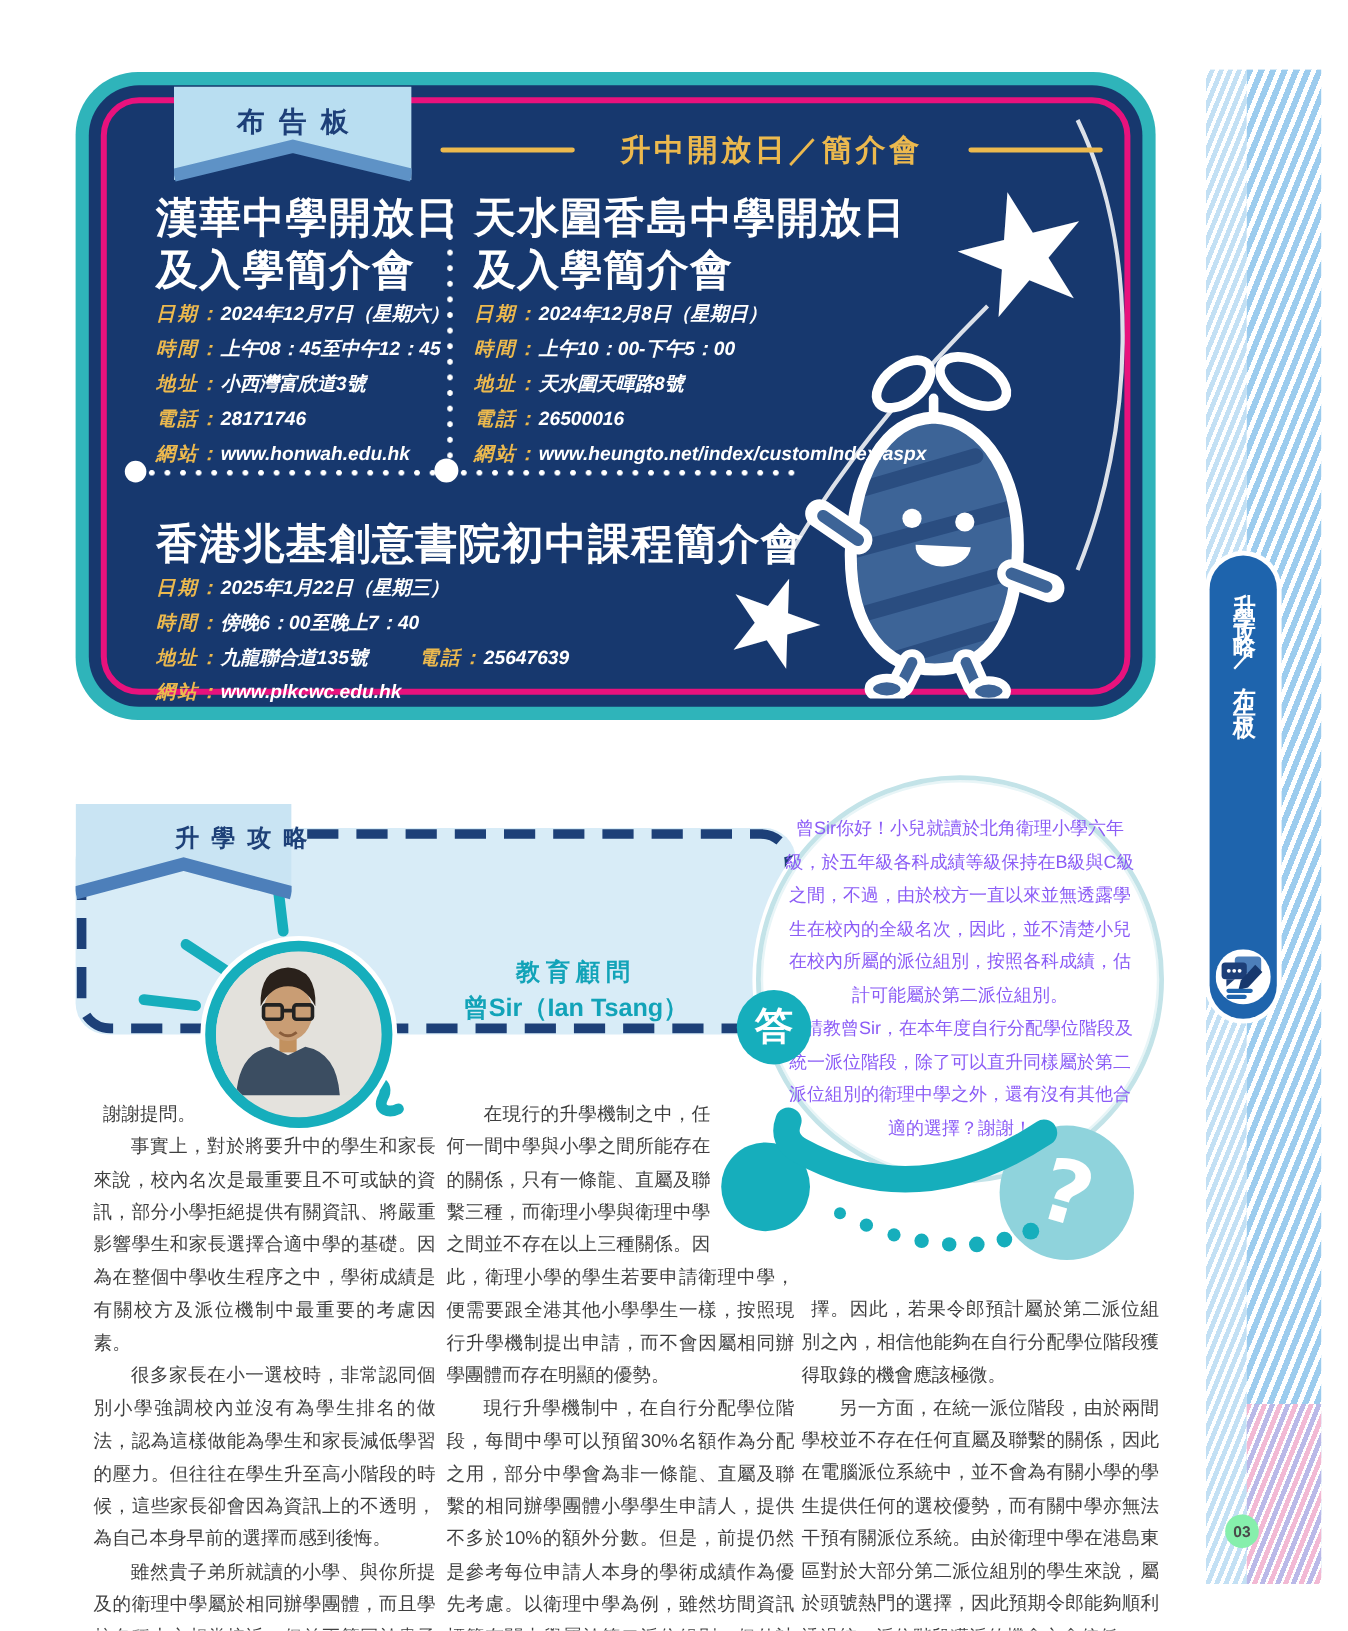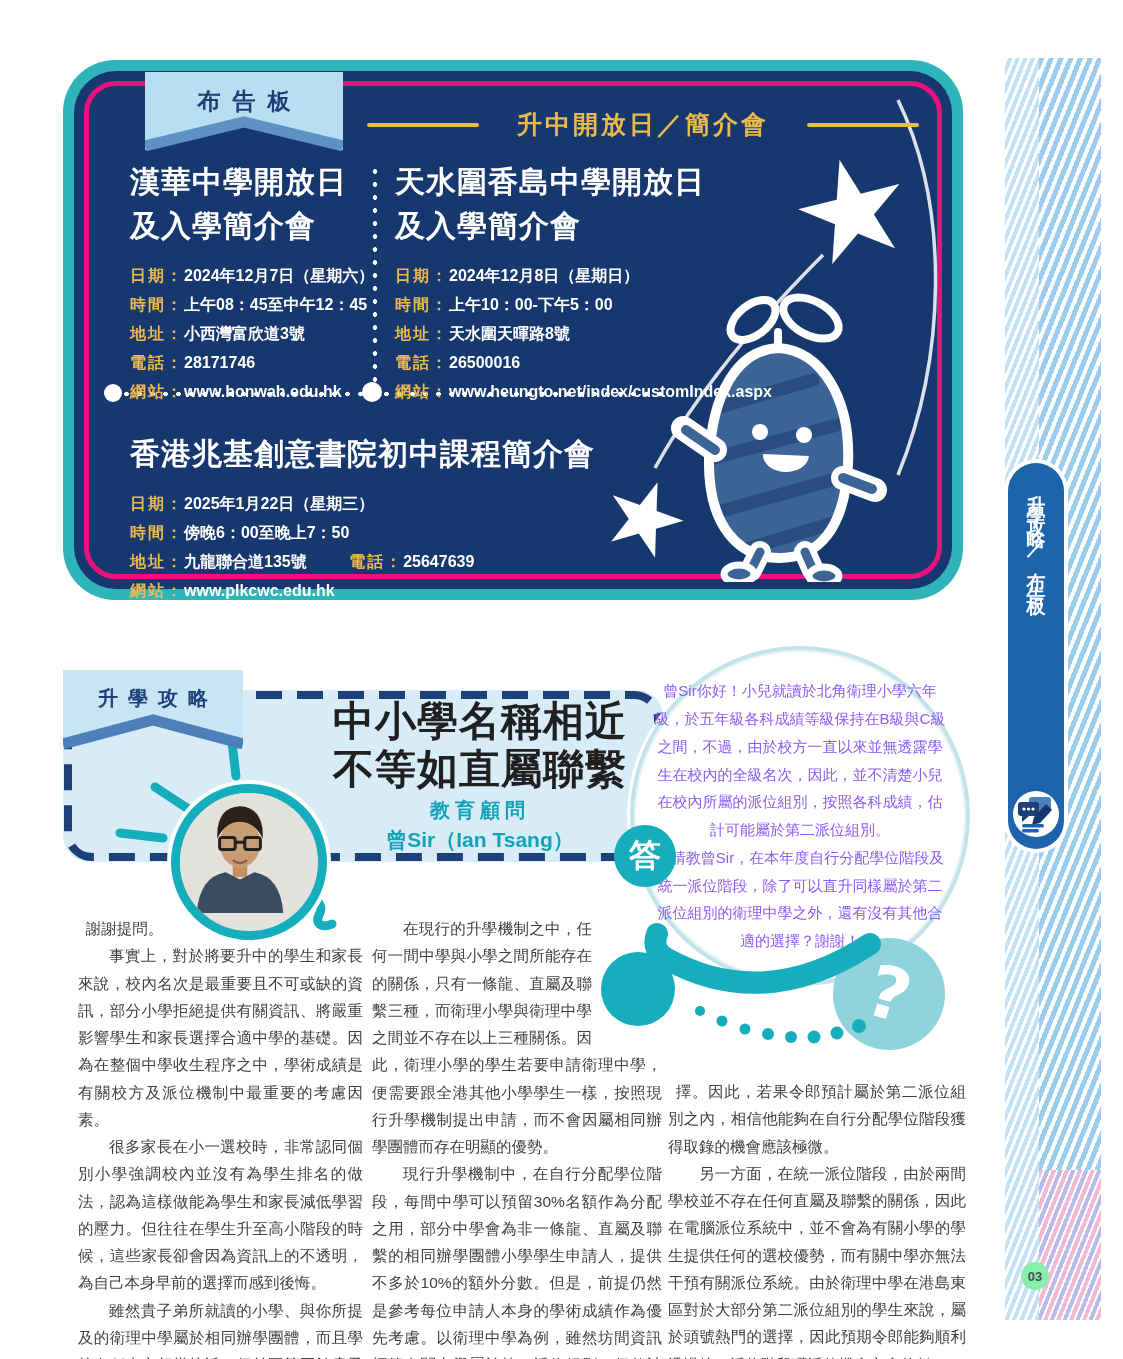--- a/index.html
+++ b/index.html
@@ -13,22 +13,22 @@
   .board-ring{position:absolute;inset:21px;border:5px solid #e8127d;border-radius:32px;pointer-events:none;}
   .board-content{position:absolute;inset:0;}
   .tab1{position:absolute;left:82px;top:12px;width:198px;height:80px;z-index:8;}
   .tab1-label{position:absolute;left:0;top:14px;width:100%;text-align:center;
               color:#1d3f78;font-size:23px;font-weight:800;letter-spacing:12px;text-indent:12px;}
   .board-titlebar{position:absolute;left:292px;top:48px;width:576px;display:flex;
                   align-items:center;justify-content:center;gap:38px;z-index:3;}
   .gold-line{width:112px;height:4px;background:#ecb94e;border-radius:2px;}
   .board-title{color:#ecb94e;font-size:25px;font-weight:800;letter-spacing:3px;white-space:nowrap;}
   .event{position:absolute;z-index:3;}
-  .ev-title{font-size:30px;font-weight:800;color:#fff;line-height:44px;letter-spacing:1px;white-space:nowrap;}
-  .ev-rows{margin-top:13px;}
+  .ev-title{font-size:35px;font-weight:800;color:#fff;line-height:44px;letter-spacing:1px;white-space:nowrap;}
+  .ev-rows{font-style:italic;}
   .ev-row{font-size:16px;font-weight:700;line-height:29px;color:#fff;white-space:nowrap;}
   .ev-row .lbl{color:#ecb94e;letter-spacing:2px;}
   .pair{display:inline-block;}
   .vdots{position:absolute;left:309px;top:105px;width:6px;height:225px;z-index:2;
          background-image:radial-gradient(circle,#fff 2.1px,rgba(255,255,255,0) 2.6px);
          background-size:6px 13px;background-repeat:repeat-y;}
   .hdots{position:absolute;left:57px;top:331px;width:545px;height:6px;z-index:2;
          background-image:radial-gradient(circle,#fff 2.1px,rgba(255,255,255,0) 2.6px);
          background-size:13px 6px;background-repeat:repeat-x;}
   .wdot{position:absolute;background:#fff;border-radius:50%;z-index:2;}
@@ -37,21 +37,21 @@
   .star-small{left:538px;top:408px;font-size:98px;transform:rotate(20deg);}
   .trails{position:absolute;inset:0;z-index:1;pointer-events:none;}
   .mascot{position:absolute;left:600px;top:222px;z-index:2;}
 
   
   .qa-box{position:absolute;left:63px;top:690px;width:600px;height:172px;background:#d8ecf7;
           border-radius:26px;z-index:1;}
   .qa-dash{position:absolute;inset:0;}
   .tab2{position:absolute;left:63px;top:670px;width:180px;height:80px;z-index:6;}
   .tab2-label{position:absolute;left:0;top:15px;width:100%;text-align:center;
-              color:#1d4078;font-size:20px;font-weight:800;letter-spacing:10px;text-indent:10px;}
+              color:#1d4078;font-size:20px;font-weight:800;letter-spacing:10px;text-indent:10px;padding-left:48px;}
   .qa-title{position:absolute;left:295px;top:698px;width:370px;text-align:center;z-index:2;
             font-size:41px;line-height:1.17;font-weight:800;color:#202020;letter-spacing:1px;}
   .qa-role{position:absolute;left:295px;top:797px;width:370px;text-align:center;z-index:2;
            color:#12a3b8;font-size:20px;font-weight:800;letter-spacing:5px;}
   .qa-author{position:absolute;left:295px;top:826px;width:370px;text-align:center;z-index:2;
              color:#12a3b8;font-size:21px;font-weight:800;}
   .answer-badge{position:absolute;left:614px;top:825px;width:62px;height:62px;border-radius:50%;
                 background:#16aebc;color:#fff;font-size:32px;font-weight:800;z-index:7;
                 display:flex;align-items:center;justify-content:center;}
   .photo{position:absolute;left:171px;top:784px;width:138px;height:138px;border-radius:50%;
@@ -186,21 +186,21 @@
           <div class="ev-row"><span class="lbl">地址</span><span class="lbl">：</span><span>天水圍天暉路8號</span></div>
           <div class="ev-row"><span class="lbl">電話</span><span class="lbl">：</span><span>26500016</span></div>
           <div class="ev-row"><span class="lbl">網站</span><span class="lbl">：</span><span>www.heungto.net/index/customIndex.aspx</span></div>
         </div>
       </div>
 
       <div class="event" style="left:67px;top:372px;">
         <div class="ev-title">香港兆基創意書院初中課程簡介會</div>
         <div class="ev-rows">
           <div class="ev-row"><span class="lbl">日期</span><span class="lbl">：</span><span>2025年1月22日（星期三）</span></div>
-          <div class="ev-row"><span class="lbl">時間</span><span class="lbl">：</span><span>傍晚6：00至晚上7：50</span></div>
+          <div class="ev-row"><span class="lbl">時間</span><span class="lbl">：</span><span>傍晚6：00至晚上7：40</span></div>
           <div class="ev-row">
             <span class="pair"><span class="lbl">地址</span><span class="lbl">：</span><span>九龍聯合道135號</span></span>
             <span class="pair" style="margin-left:38px;"><span class="lbl">電話</span><span class="lbl">：</span><span>25647639</span></span>
           </div>
           <div class="ev-row"><span class="lbl">網站</span><span class="lbl">：</span><span>www.plkcwc.edu.hk</span></div>
         </div>
       </div>
 
     </div>
   </div>
@@ -212,24 +212,20 @@
   </div>
 
   <div class="tab2">
     <svg width="180" height="80" viewBox="0 0 180 80">
       <polygon points="0,0 180,0 180,78 90,54 0,78" fill="#c9e4f3"></polygon>
       <path d="M0,74 L90,50 L180,74" fill="none" stroke="#4d7fba" stroke-width="11"></path>
     </svg>
     <div class="tab2-label">升學攻略</div>
   </div>
 
-  <div class="qa-title">
-    <div>中小學名稱相近</div>
-    <div>不等如直屬聯繫</div>
-  </div>
   <div class="qa-role">教育顧問</div>
   <div class="qa-author">曾Sir（Ian Tsang）</div>
   <div class="answer-badge">答</div>
 
   <div class="photo">
     <svg viewBox="0 0 100 100" width="120" height="120">
       <rect width="100" height="100" fill="#e3e1dc"></rect>
       <rect x="44" y="54" width="12" height="16" fill="#c2915f"></rect>
       <path d="M14,100 Q16,70 38,66 L50,72 L62,66 Q84,70 86,100 z" fill="#3b4d61"></path>
       <ellipse cx="50" cy="42" rx="17" ry="20" fill="#c99d74"></ellipse>

